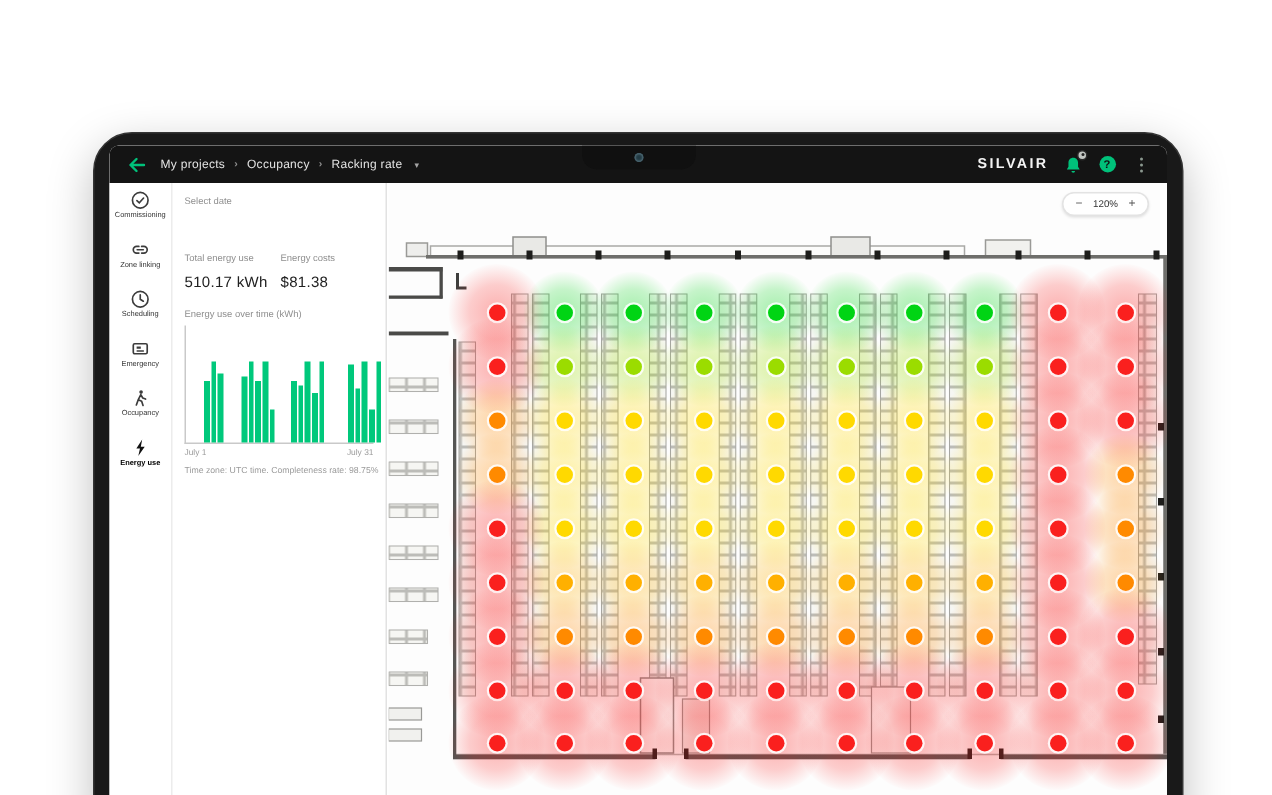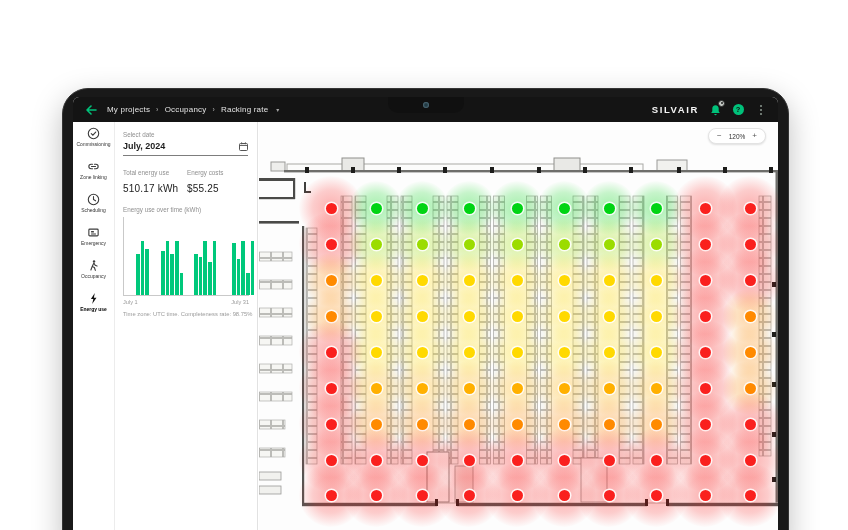--- a/index.html
+++ b/index.html
@@ -152,37 +152,29 @@
                   <path d="M7.4 4.4 5.6 8l-1.4 3.8M7.4 4.4l1.4 2.4 2 .8M5.6 8l2.4 1.2 1 3" fill="none" stroke="#3c3c3c" stroke-width="1.2" stroke-linecap="round" stroke-linejoin="round"></path>
                 </svg></span><div class="side-label">Occupancy</div></div>
             <div class="side-item selected" style="top: 170px;"><span><svg width="13" height="13" viewBox="0 0 14 14">
                   <path d="M8.4 1 4.2 7.6h2.6L5.6 13l4.6-6.8H7.4z" fill="#111"></path>
                 </svg></span><div class="side-label">Energy use</div></div>
           </div>
 
         <div class="panel">
           <div class="date-field">
             <div class="p-label">Select date</div>
-            <div class="date-value-row">
-              <span class="date-value">July, 2024</span>
-              <svg width="9" height="9" viewBox="0 0 9 9">
-                  <rect x="0.5" y="1.5" width="8" height="7" rx="1" fill="none" stroke="#555" stroke-width="1"></rect>
-                  <path d="M0.5 3.4h8" stroke="#555" stroke-width="1"></path>
-                  <path d="M2.6 0.4v1.8M6.4 0.4v1.8" stroke="#555" stroke-width="1"></path>
-                </svg>
-            </div>
           </div>
           <div class="stats">
             <div class="stat">
               <div class="p-label">Total energy use</div>
               <div class="stat-value">510.17 kWh</div>
             </div>
             <div class="stat">
               <div class="p-label">Energy costs</div>
-              <div class="stat-value">$55.25</div>
+              <div class="stat-value">$81.38</div>
             </div>
           </div>
           <div class="chart-title p-label">Energy use over time (kWh)</div>
           <div class="chart-wrap">
             <div class="chart-plot" id="bars">
                 <div class="bar" style="left: 12px; height: 41.3px; background: rgb(0, 200, 123);"></div>
                 <div class="bar" style="left: 16.7px; height: 54px; background: rgb(0, 200, 123);"></div>
                 <div class="bar" style="left: 21.4px; height: 46.1px; background: rgb(0, 200, 123);"></div>
                 <div class="bar" style="left: 37px; height: 44.5px; background: rgb(0, 200, 123);"></div>
                 <div class="bar" style="left: 41.7px; height: 54px; background: rgb(0, 200, 123);"></div>

